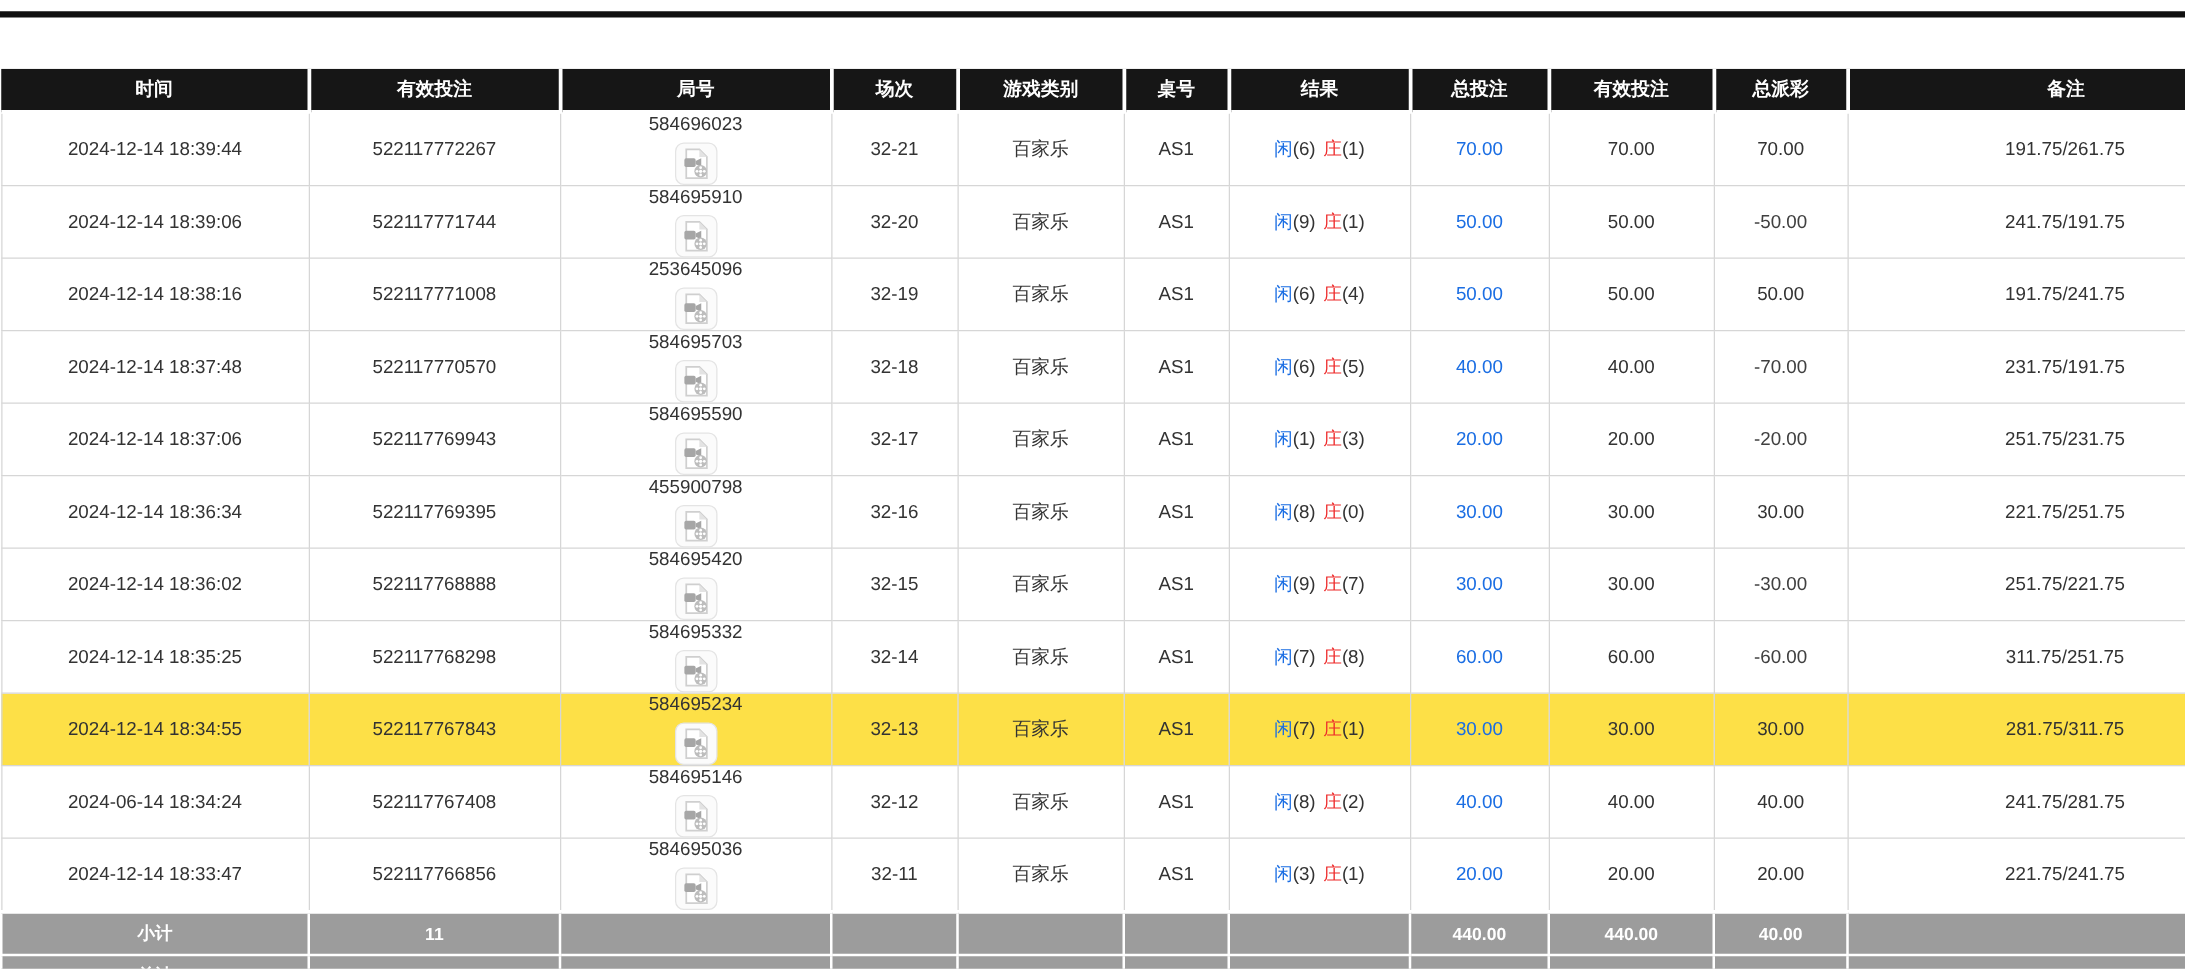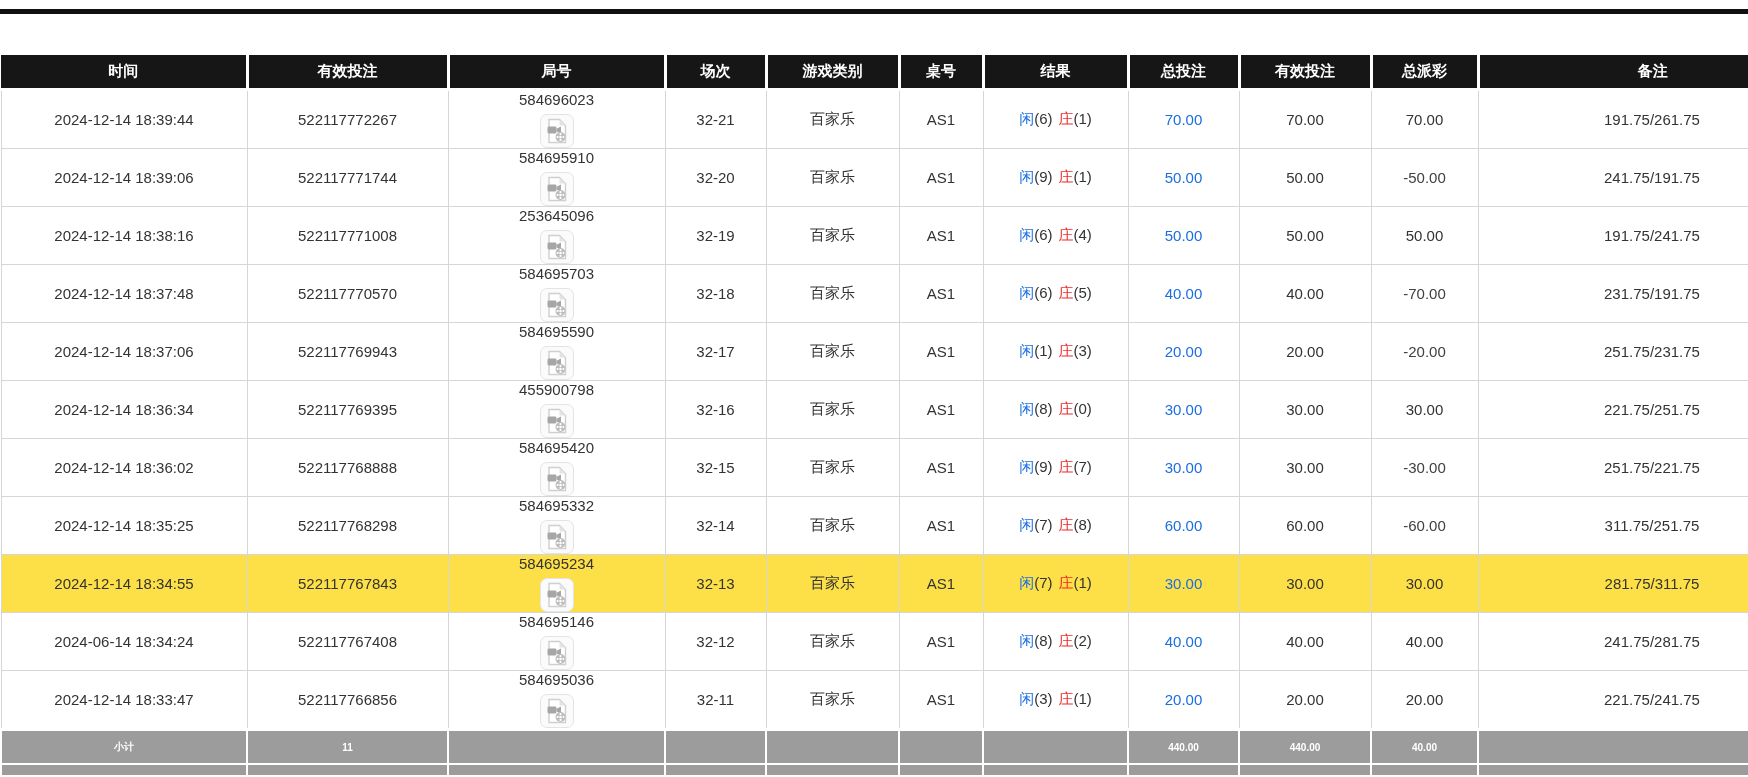--- a/index.html
+++ b/index.html
@@ -28,21 +28,21 @@
   .blue{color:#1b6ee3;}
   .red{color:#404040;}
   .player{color:#1b6ee3;}
   .banker{color:#ee2b2b;margin-left:6px;}
   .roundwrap{display:flex;align-items:center;justify-content:space-between;gap:6px;flex-direction:column;}
   .vbtn{
     width:34px;height:34px;border:1px solid #e4e4e4;border-radius:7px;background:#fbfbfb;
     display:inline-flex;align-items:center;justify-content:center;cursor:pointer;box-sizing:border-box;
   }
   tfoot td{
-    background:#9c9c9c;color:#ffffff;font-weight:bold;font-size:10px;height:32px;
+    background:#9c9c9c;color:#ffffff;font-weight:bold;font-size:14px;height:32px;
     text-align:center;border:2px solid #ffffff;padding:0;
   }
   tfoot tr:first-child td{border-top:3px solid #ffffff;}
 </style>
 </head>
 <body>
 
 <div class="topbar"></div>
 
 <div class="twrap">

